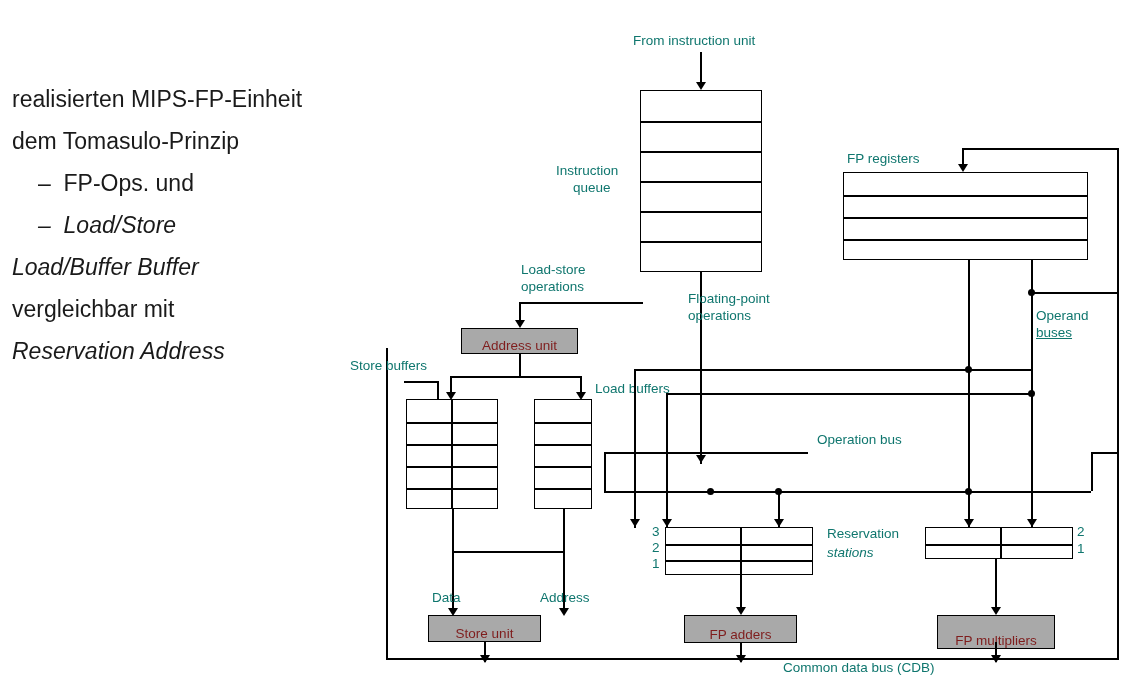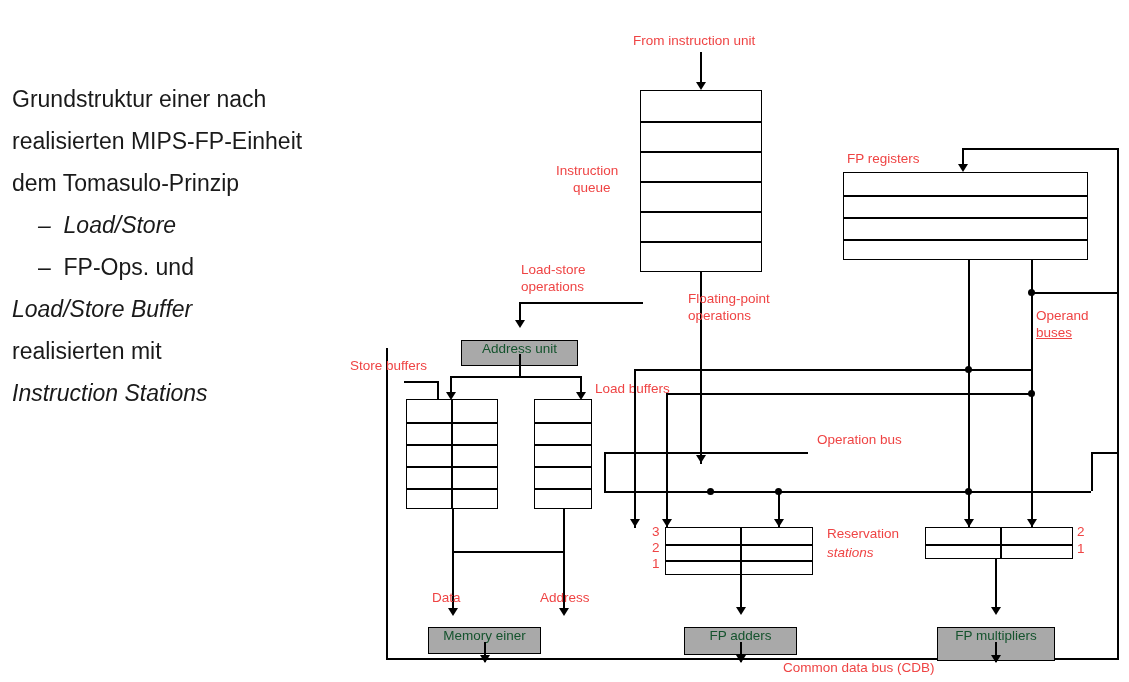--- a/index.html
+++ b/index.html
@@ -43,25 +43,24 @@
   
   .box {
     position: absolute;
     box-sizing: border-box;
     border: 1.6px solid #000;
     background: #ffffff;
   }
   .box.gray { background: #a9a9a9; }
   .box.label {
     display: flex;
-    align-items: flex-start;
+    align-items: flex-end;
     justify-content: center;
     font-size: 13.5px;
-    color: #14532d;
-    margin-top: 12px;
+    color: #7f1d1d;
   }
   .hline {
     position: absolute;
     background: #000;
     height: 1.6px;
   }
   .vline {
     position: absolute;
     background: #000;
     width: 1.6px;
@@ -76,21 +75,21 @@
   .arrow-down {
     position: absolute;
     width: 0; height: 0;
     border-left: 5px solid transparent;
     border-right: 5px solid transparent;
     border-top: 8px solid #000;
   }
   .dtext {
     position: absolute;
     font-size: 13.5px;
-    color: #ef4444;
+    color: #0f766e;
     white-space: pre;
     line-height: 16px;
   }
   .grid-rows .row {
     position: absolute;
     left: 0; right: 0;
     height: 1.6px;
     background: #000;
   }
   .grid-rows .colsep {
@@ -99,28 +98,27 @@
     width: 1.6px;
     background: #000;
   }
 </style>
 </head>
 <body>
 
 <div id="page">
 
   <div id="left-text">
-    <div class="lt-line">Grundstruktur einer nach</div>
     <div class="lt-line">realisierten MIPS-FP-Einheit</div>
     <div class="lt-line">dem Tomasulo-Prinzip</div>
+    <div class="lt-bullet">–  FP-Ops. und</div>
     <div class="lt-bullet lt-italic">–  Load/Store</div>
-    <div class="lt-bullet">–  FP-Ops. und</div>
-    <div class="lt-line lt-italic">Load/Store Buffer</div>
-    <div class="lt-line">realisierten mit</div>
-    <div class="lt-line lt-italic">Instruction Stations</div>
+    <div class="lt-line lt-italic">Load/Buffer Buffer</div>
+    <div class="lt-line">vergleichbar mit</div>
+    <div class="lt-line lt-italic">Reservation Address</div>
   </div>
 
   <div class="dtext" style="left:633px; top:33px;">From instruction unit</div>
   <div class="vline" style="left:700px; top:52px; height:32px;"></div>
   <div class="arrow-down" style="left:696px; top:82px;"></div>
 
   <div class="box grid-rows" style="left:640px; top:90px; width:122px; height:182px;">
     <div class="row" style="top:30px;"></div>
     <div class="row" style="top:60px;"></div>
     <div class="row" style="top:90px;"></div>
@@ -184,21 +182,21 @@
   <div class="vline" style="left:563px; top:509px; height:43px;"></div>
   <div class="hline" style="left:452px; top:551px; width:113px;"></div>
   <div class="vline" style="left:452px; top:551px; height:60px;"></div>
   <div class="arrow-down" style="left:448px; top:608px;"></div>
   <div class="vline" style="left:563px; top:551px; height:60px;"></div>
   <div class="arrow-down" style="left:559px; top:608px;"></div>
   <div class="dtext" style="left:432px; top:590px;">Data</div>
   <div class="dtext" style="left:540px; top:590px;">Address</div>
 
   <div class="box gray label" style="left:428px; top:615px; width:113px; height:27px;">
-    <span>Memory einer</span>
+    <span>Store unit</span>
   </div>
   <div class="vline" style="left:484px; top:642px; height:20px;"></div>
   <div class="arrow-down" style="left:480px; top:655px;"></div>
 
   <div class="vline" style="left:700px; top:272px; height:192px;"></div>
   <div class="arrow-down" style="left:696px; top:455px;"></div>
   <div class="dtext" style="left:688px; top:291px;">Floating-point</div>
   <div class="dtext" style="left:688px; top:308px;">operations</div>
 
   <div class="dtext" style="left:1036px; top:308px;">Operand</div>

